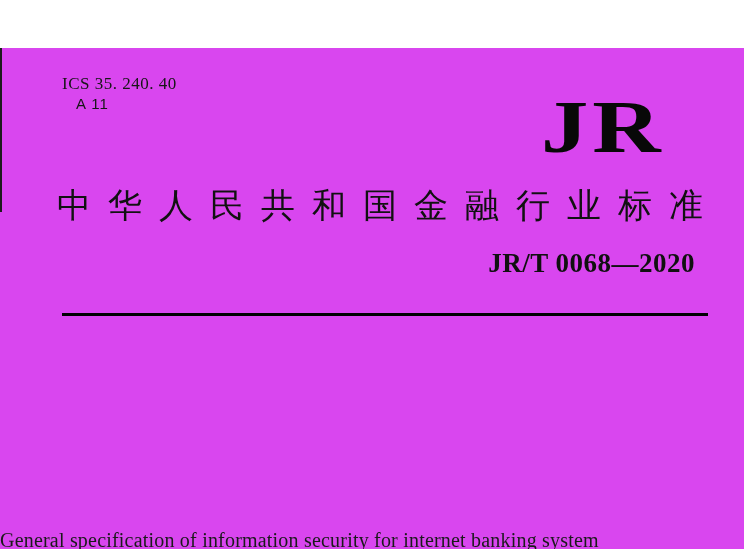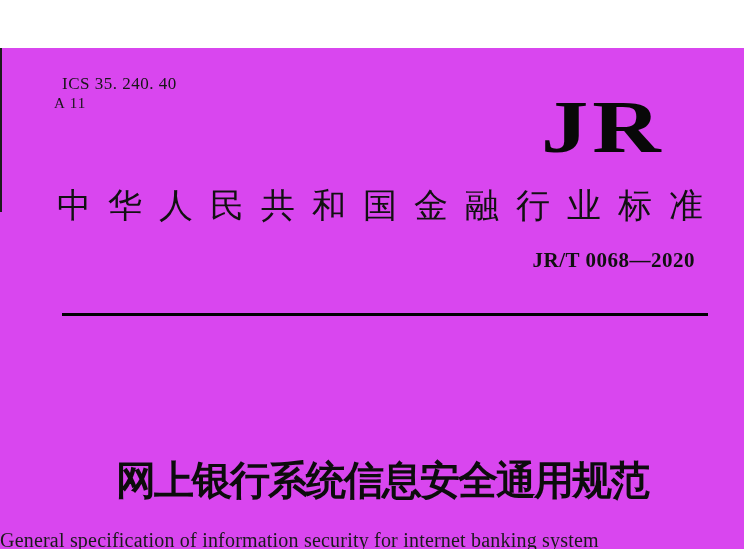--- a/index.html
+++ b/index.html
@@ -30,25 +30,24 @@
 
   #ics-code {
     position: absolute;
     left: 62px; top: 26px;
     font-size: 17px;
     letter-spacing: 0.5px;
     color: #161616;
   }
   #classification-code {
     position: absolute;
-    left: 54px; top: 47px;
+    left: 76px; top: 47px;
     font-size: 15px;
     letter-spacing: 1px;
     color: #161616;
-    font-family: Liberation Serif, serif;
   }
 
   #jr-logo {
     position: absolute;
     right: 80px; top: 42px;
     font-size: 74px;
     font-weight: 700;
     line-height: 1.0;
     letter-spacing: 3px;
     color: #080808;
@@ -64,21 +63,21 @@
     justify-content: space-between;
     font-size: 34px;
     font-weight: 500;
     color: #111111;
     line-height: 1.1;
   }
 
   #standard-number {
     position: absolute;
     right: 49px; top: 200px;
-    font-size: 21px;
+    font-size: 27px;
     font-weight: 700;
     letter-spacing: 0.5px;
     color: #101010;
   }
   #replaces-note {
     position: absolute;
     right: 47px; top: 225px;
     font-size: 15.5px;
     letter-spacing: 0.5px;
     color: #1a1a1a;
@@ -156,21 +155,20 @@
     <span>业</span>
     <span>标</span>
     <span>准</span>
   </div>
 
   <div id="standard-number" class="serif">JR/T 0068—2020</div>
 
 
   <div id="header-rule"></div>
 
-  <div id="title-cn" class="sans">网上银行系统信息安全通用规范</div>
 
   <div id="title-en" class="serif">General specification of information security for internet banking system</div>
 
   <div id="watermark">
     <span>
       <svg width="38" height="27" viewBox="0 0 38 27" aria-hidden="true">
         <ellipse cx="12" cy="11" rx="10" ry="8.5" fill="#ffffff" stroke="#b0b0b0" stroke-width="1.4"></ellipse>
         <path d="M6 18 L4 23 L11 19 Z" fill="#ffffff" stroke="#b0b0b0" stroke-width="1.2" stroke-linejoin="round"></path>
         <ellipse cx="28" cy="14" rx="7.5" ry="6.5" fill="#ffffff" stroke="#b0b0b0" stroke-width="1.4"></ellipse>
         <path d="M31 20 L33 24 L27 21 Z" fill="#ffffff" stroke="#b0b0b0" stroke-width="1.2" stroke-linejoin="round"></path>

